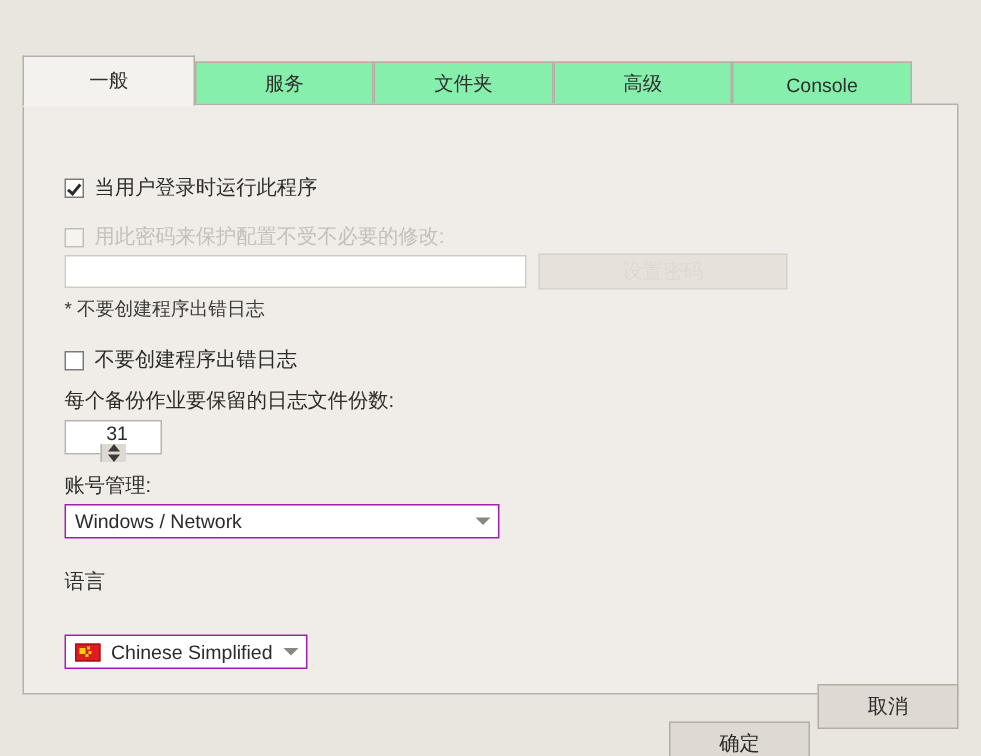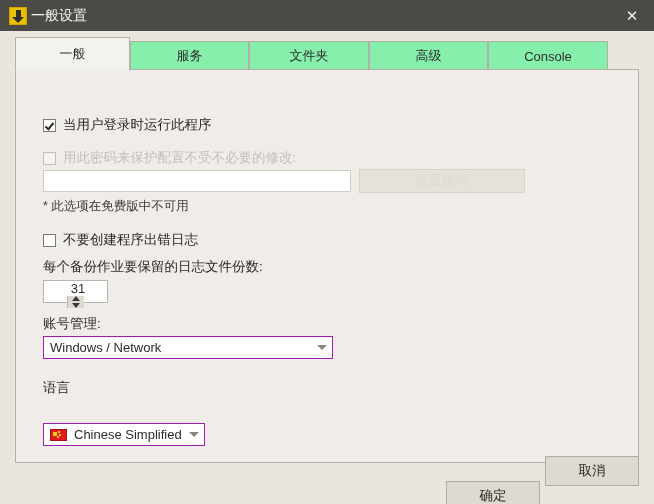--- a/index.html
+++ b/index.html
@@ -328,25 +328,20 @@
     font-size: 13.5px;
     color: #2b2b29;
     cursor: pointer;
   }
 </style>
 </head>
 <body>
 
 <div id="app">
 
-  <div class="titlebar">
-    <div class="title-icon"></div>
-    <div class="title-text">一般设置</div>
-    <div class="title-close">✕</div>
-  </div>
 
   <div class="dialog-body">
 
     <div class="tabstrip">
       <div class="tab active" style="left:0px;width:115px;">一般</div>
       <div class="tab" style="left:115px;width:119px;">服务</div>
       <div class="tab" style="left:234px;width:120px;">文件夹</div>
       <div class="tab" style="left:354px;width:119px;">高级</div>
       <div class="tab" style="left:473px;width:120px;">Console</div>
     </div>
@@ -360,21 +355,21 @@
 
       <div class="row cb-row" style="left:27px;top:79px;">
         <div class="checkbox disabled"></div>
         <div class="cb-label disabled">用此密码来保护配置不受不必要的修改:</div>
       </div>
 
       <input class="row textinput disabledbox" style="left: 27px; top: 100px; width: 308px; height: 22px;" placeholder="">
 
       <div class="row btn disabled" style="left:343px;top:99px;width:166px;height:24px;">设置密码</div>
 
-      <div class="row note" style="left:27px;top:128px;">* 此选项在免费版中不可用</div>
+      <div class="row note" style="left:27px;top:128px;">* 不要创建程序出错日志</div>
 
       <div class="row cb-row" style="left:27px;top:161px;">
         <div class="checkbox"></div>
         <div class="cb-label">不要创建程序出错日志</div>
       </div>
 
       <div class="row field-label" style="left:27px;top:188px;">每个备份作业要保留的日志文件份数:</div>
       <div class="row spinner" style="left:27px;top:210px;width:65px;height:23px;">
         <div class="spinner-value">31</div>
         <div class="spin-btns">

